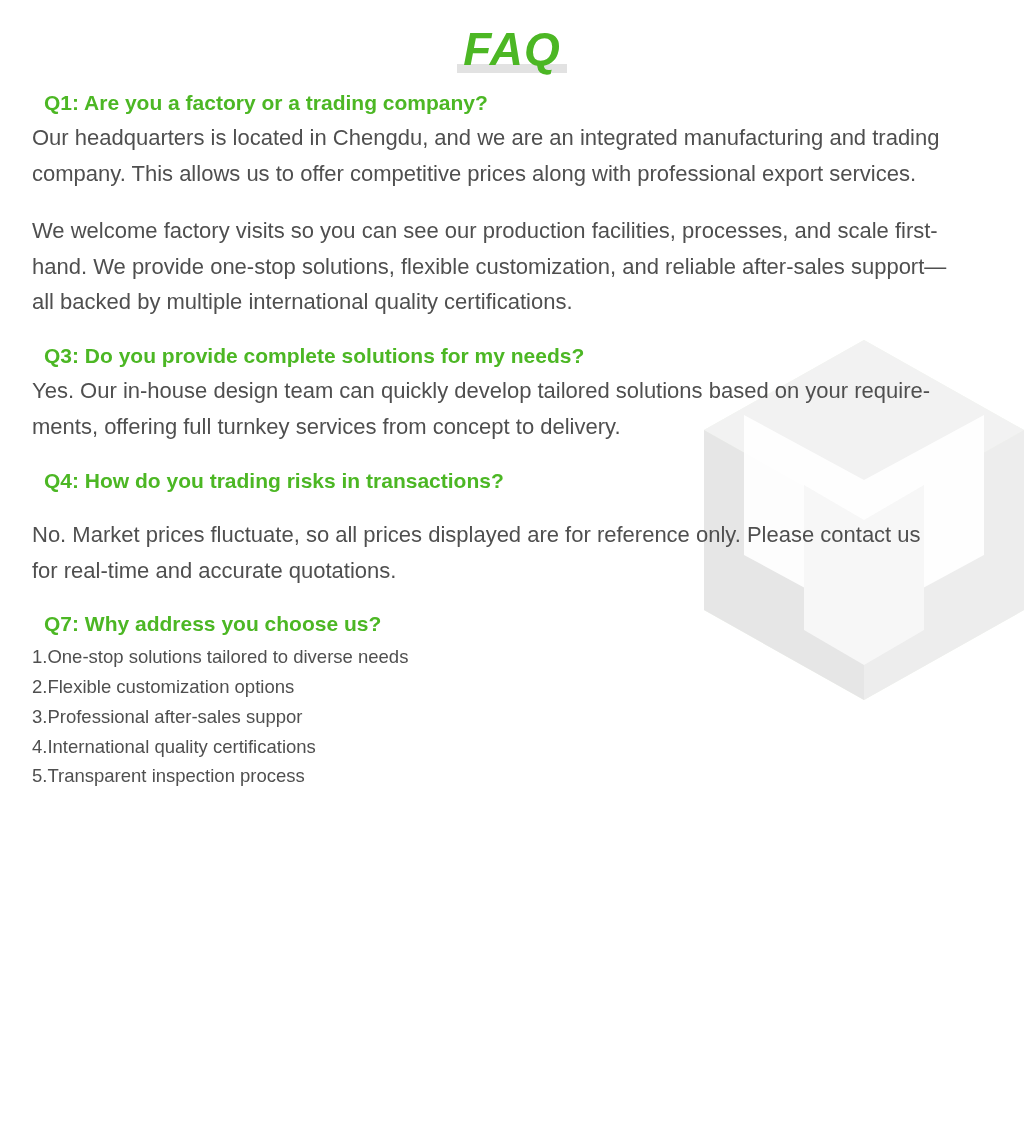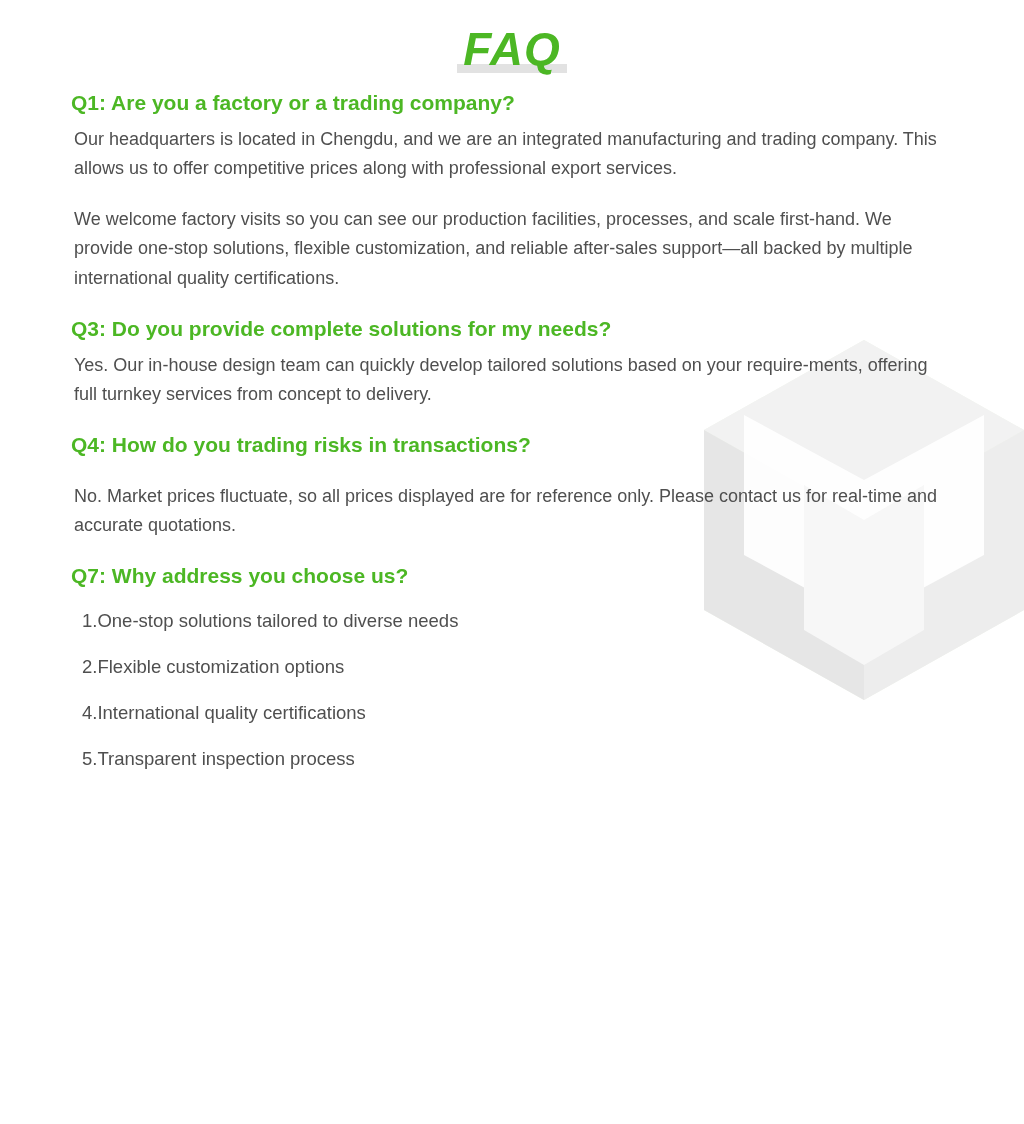--- a/index.html
+++ b/index.html
@@ -22,21 +22,21 @@
     top: 330px;
     width: 340px;
     height: 520px;
     pointer-events: none;
     z-index: 0;
   }
 
   .page {
     position: relative;
     z-index: 1;
-    padding: 0 66px;
+    padding: 0 32px;
     box-sizing: border-box;
   }
 
   .title-wrap {
     text-align: center;
     padding-top: 24px;
     padding-bottom: 14px;
   }
   .title {
     display: inline-block;
@@ -60,39 +60,39 @@
   }
 
   .faq-item {
     margin-bottom: 22px;
   }
   .faq-q {
     color: #4cb724;
     font-size: 21px;
     font-weight: bold;
     line-height: 1.35;
-    margin: 0 0 3px 5px;
+    margin: 0 0 3px 12px;
   }
   .faq-a {
     color: #4f4f4f;
-    font-size: 18px;
+    font-size: 22px;
     line-height: 1.62;
-    margin: 8px;
+    margin: 0;
     max-width: 915px;
   }
   .faq-list {
     color: #4f4f4f;
     font-size: 18.5px;
     line-height: 1.62;
     margin: 0;
     padding: 0;
     list-style: none;
   }
   .faq-list li {
-    margin: 16px;
+    margin: 0;
   }
   .last-item {
     margin-bottom: 0;
   }
 </style>
 </head>
 <body>
 
 <svg class="cube-watermark" viewBox="0 0 340 520" aria-hidden="true">
   <polygon points="170,10 330,100 330,280 170,370 10,280 10,100" fill="#eef5e8" opacity="0.85"></polygon>
@@ -135,18 +135,19 @@
   </div>
 
   <div class="faq-item">
   </div>
 
   <div class="faq-item last-item">
     <p class="faq-q">Q7: Why address you choose us?</p>
     <ul class="faq-list">
       <li>1.One-stop solutions tailored to diverse needs</li>
       <li>2.Flexible customization options</li>
+      <li>3.Professional after-sales suppor</li>
       <li>4.International quality certifications</li>
       <li>5.Transparent inspection process</li>
     </ul>
   </div>
 
 </div>
 
 </body></html>

